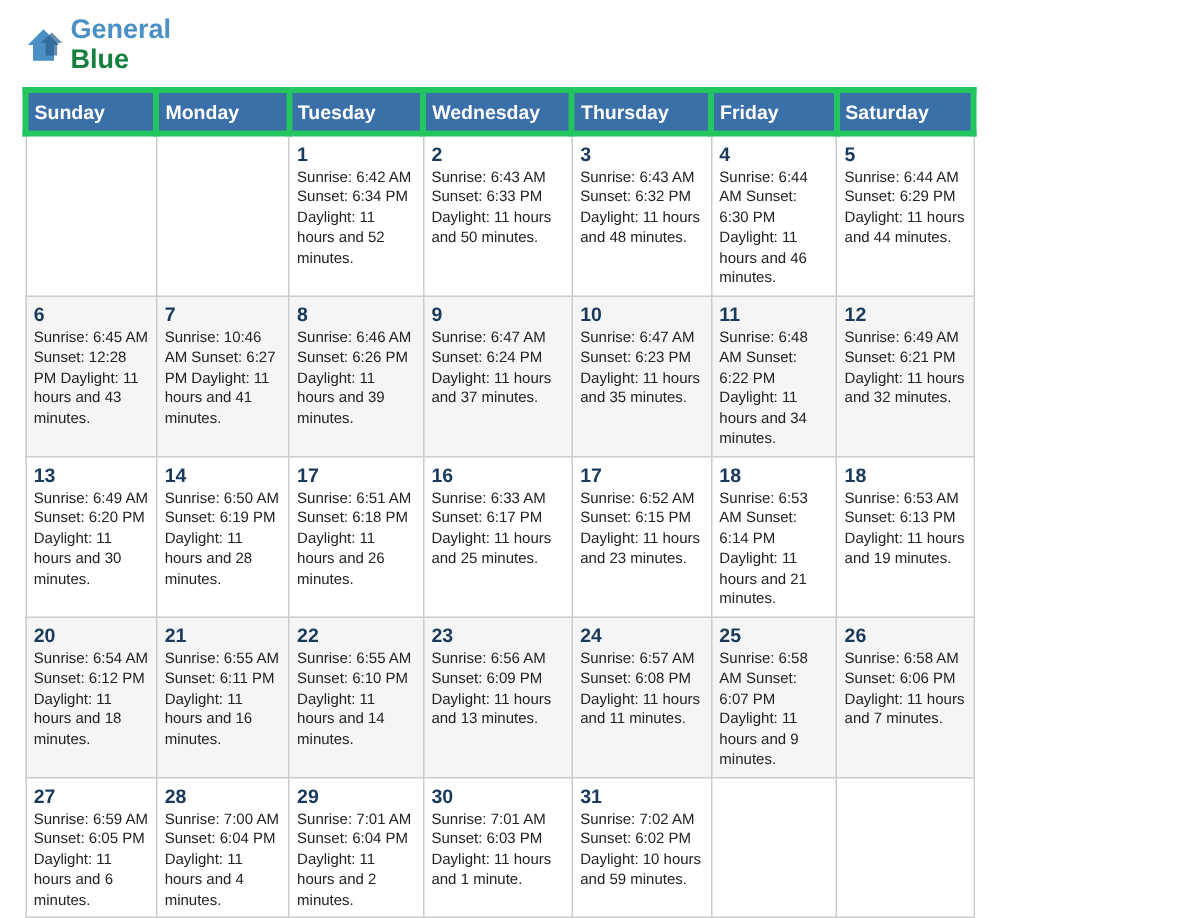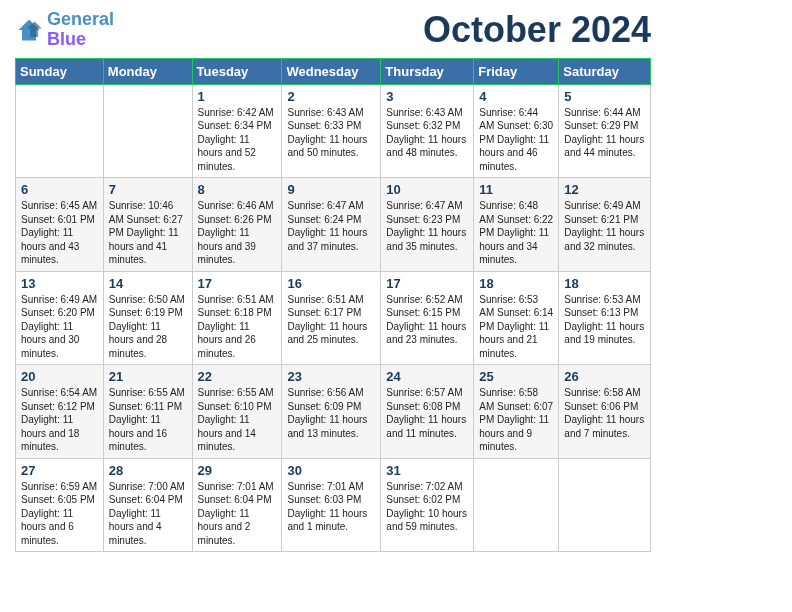--- a/index.html
+++ b/index.html
@@ -58,21 +58,21 @@
       border-collapse: collapse;
       border: 1px solid #ccc;
     }
     .calendar th {
       background: #3a6fa8;
       color: #fff;
       font-size: 13px;
       font-weight: bold;
       padding: 5px 4px;
       text-align: left;
-      border: 1px solid #22c55e;
+      border: 4px solid #22c55e;
     }
     .calendar td {
       border: 1px solid #ccc;
       vertical-align: top;
       padding: 4px 5px;
       width: 113px;
       min-height: 80px;
       font-size: 10px;
       color: #222;
       background: #fff;
@@ -102,26 +102,25 @@
 <div class="page">
   <div class="header">
     <div class="logo">
       <svg class="logo-icon" viewBox="0 0 40 40">
         <polygon points="20,5 35,20 30,20 30,35 10,35 10,20 5,20" fill="#4a90c4"></polygon>
         <polygon points="28,8 38,18 33,18 33,30 22,30 22,18 17,18" fill="#2a6090" opacity="0.7"></polygon>
       </svg>
       <div>
         <div class="logo-text">
           <span>General</span><br>
-          <span style="color:#8b5cf6">Blue</span>
+          <span style="color:#15803d">Blue</span>
         </div>
       </div>
     </div>
     <div class="title-block">
-      <div class="month-title">October 2024</div>
     </div>
   </div>
 
   <table class="calendar">
     <thead>
       <tr>
       <th>Sunday</th>
           <th>Monday</th>
           <th>Tuesday</th>
           <th>Wednesday</th>
@@ -162,21 +161,21 @@
             <span class="day-number">5</span>
             <div class="day-info">Sunrise: 6:44 AM
 Sunset: 6:29 PM
 Daylight: 11 hours and 44 minutes.</div>
           </td>
         </tr>
         <tr>
           <td>
             <span class="day-number">6</span>
             <div class="day-info">Sunrise: 6:45 AM
-Sunset: 6:01 PM
+Sunset: 12:28 PM
 Daylight: 11 hours and 43 minutes.</div>
           </td>
           <td>
             <span class="day-number">7</span>
             <div class="day-info">Sunrise: 10:46 AM
 Sunset: 6:27 PM
 Daylight: 11 hours and 41 minutes.</div>
           </td>
           <td>
             <span class="day-number">8</span>
@@ -223,21 +222,21 @@
 Daylight: 11 hours and 28 minutes.</div>
           </td>
           <td>
             <span class="day-number">17</span>
             <div class="day-info">Sunrise: 6:51 AM
 Sunset: 6:18 PM
 Daylight: 11 hours and 26 minutes.</div>
           </td>
           <td>
             <span class="day-number">16</span>
-            <div class="day-info">Sunrise: 6:51 AM
+            <div class="day-info">Sunrise: 6:33 AM
 Sunset: 6:17 PM
 Daylight: 11 hours and 25 minutes.</div>
           </td>
           <td>
             <span class="day-number">17</span>
             <div class="day-info">Sunrise: 6:52 AM
 Sunset: 6:15 PM
 Daylight: 11 hours and 23 minutes.</div>
           </td>
           <td>

